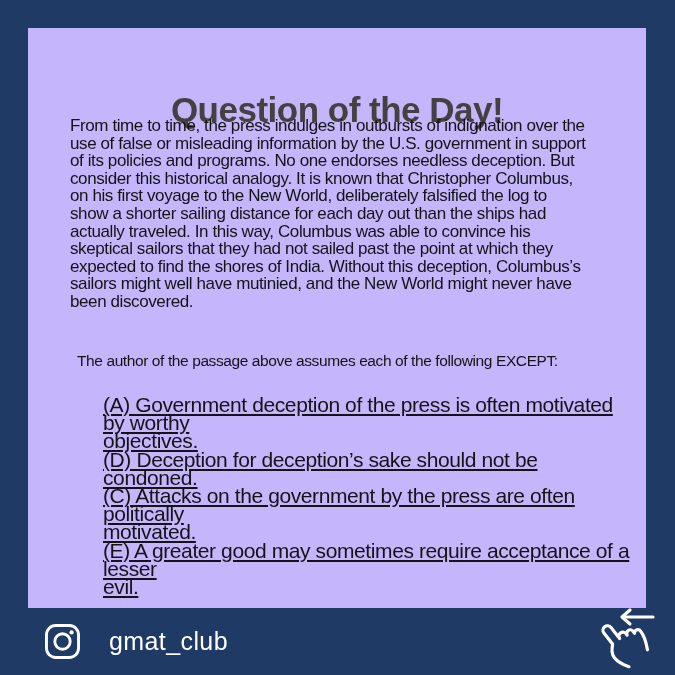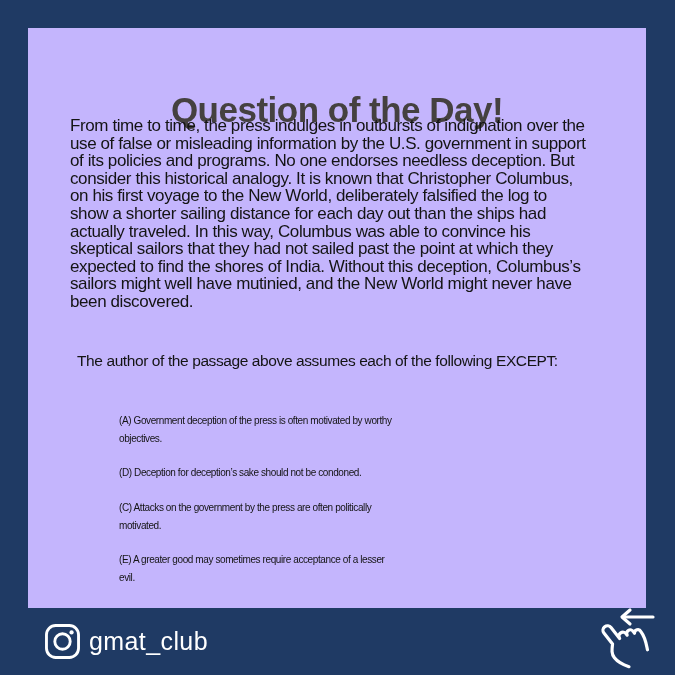--- a/index.html
+++ b/index.html
@@ -63,35 +63,36 @@
     letter-spacing: -0.4px;
     color: #141414;
   }
   .choices {
     position: absolute;
     left: 75px;
     top: 368px;
     width: 530px;
   }
   .choice {
-    margin: 16px;
+    margin: 0;
     white-space: pre-line;
-    font-size: 10px;
+    font-size: 21px;
     line-height: 18.2px;
     letter-spacing: -0.4px;
     color: #141414;
+    text-decoration: underline;
   }
   .footer {
     position: absolute;
     left: 44px;
     top: 608px;
     height: 67px;
     display: flex;
     align-items: center;
-    gap: 8px;
+    gap: 28px;
   }
   .handle {
     color: #ffffff;
     font-size: 25px;
     letter-spacing: 0.4px;
   }
   .ig-icon svg {
     display: block;
   }
   .swipe {

